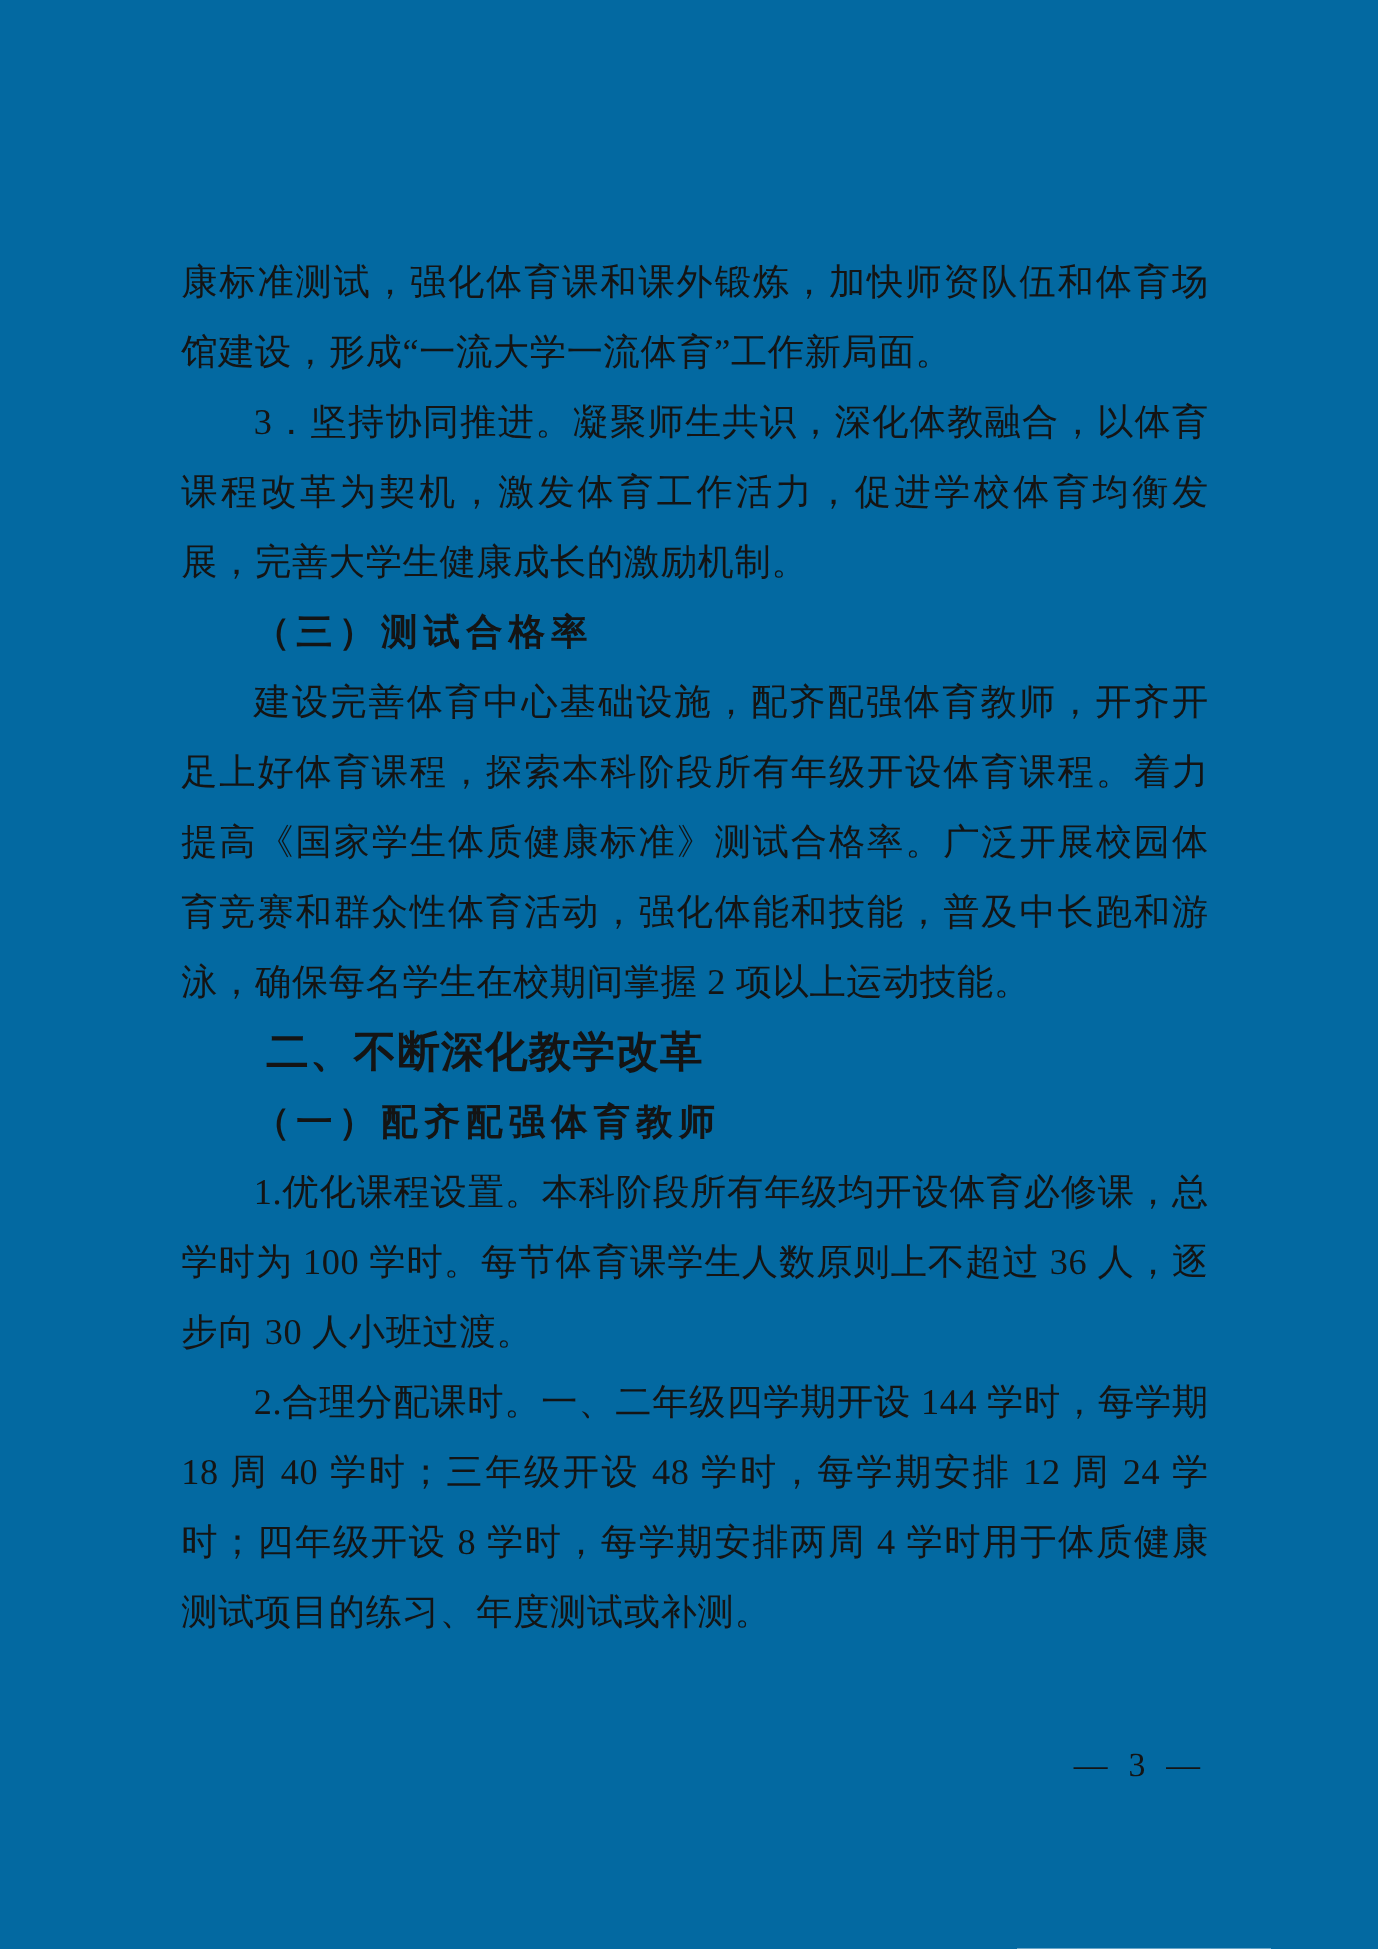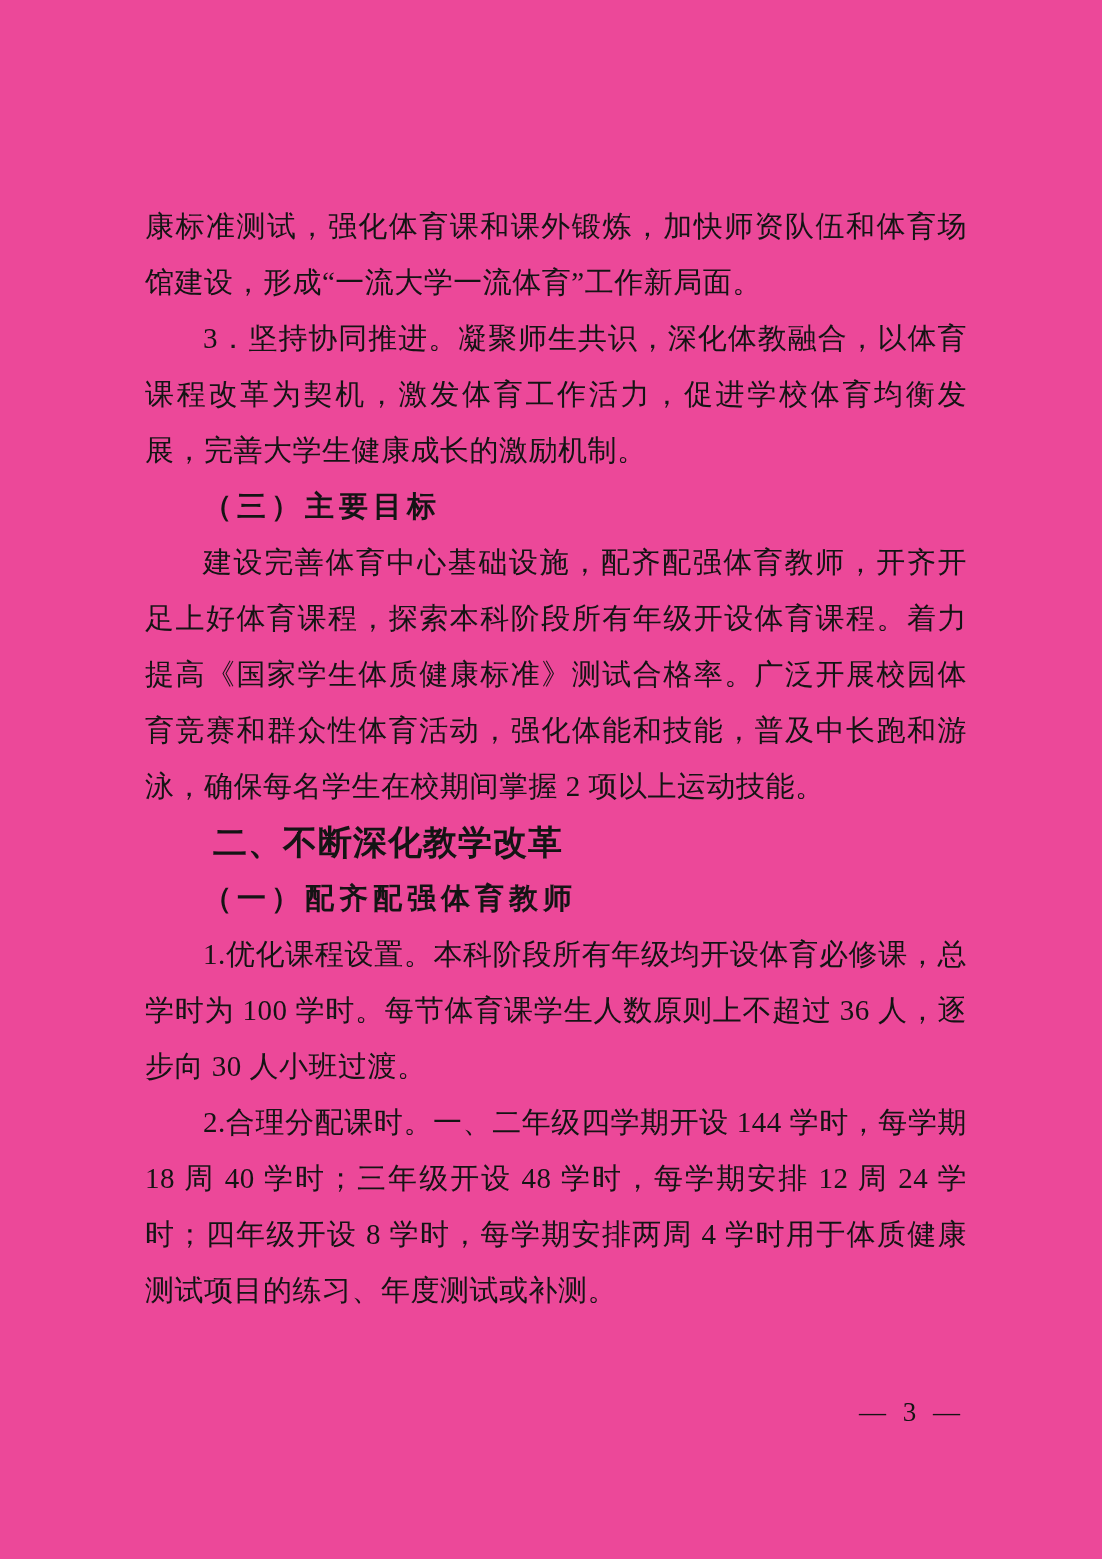--- a/index.html
+++ b/index.html
@@ -4,21 +4,21 @@
 <style>
   html, body {
     margin: 0;
     padding: 0;
     background: #ffffff;
   }
   .page {
     position: relative;
     width: 1102px;
     height: 1559px;
-    background: #ec4899;
+    background: #0369a1;
     overflow: hidden;
     font-family: "Liberation Serif", "DejaVu Serif", serif;
     color: #141414;
   }
   .content {
     position: absolute;
     left: 145px;
     top: 198px;
     width: 822px;
   }
@@ -58,21 +58,21 @@
     color: #141414;
   }
 </style>
 </head>
 <body>
 
 <div class="page">
   <div class="content">
     <p class="noindent">康标准测试，强化体育课和课外锻炼，加快师资队伍和体育场馆建设，形成“一流大学一流体育”工作新局面。</p>
     <p>3．坚持协同推进。凝聚师生共识，深化体教融合，以体育课程改革为契机，激发体育工作活力，促进学校体育均衡发展，完善大学生健康成长的激励机制。</p>
-    <p class="kai">（三）主要目标</p>
+    <p class="kai">（三）测试合格率</p>
     <p>建设完善体育中心基础设施，配齐配强体育教师，开齐开足上好体育课程，探索本科阶段所有年级开设体育课程。着力提高《国家学生体质健康标准》测试合格率。广泛开展校园体育竞赛和群众性体育活动，强化体能和技能，普及中长跑和游泳，确保每名学生在校期间掌握 2 项以上运动技能。</p>
     <p class="hei">二、不断深化教学改革</p>
     <p class="kai">（一）配齐配强体育教师</p>
     <p>1.优化课程设置。本科阶段所有年级均开设体育必修课，总学时为 100 学时。每节体育课学生人数原则上不超过 36 人，逐步向 30 人小班过渡。</p>
     <p>2.合理分配课时。一、二年级四学期开设 144 学时，每学期 18 周 40 学时；三年级开设 48 学时，每学期安排 12 周 24 学时；四年级开设 8 学时，每学期安排两周 4 学时用于体质健康测试项目的练习、年度测试或补测。</p>
   </div>
   <div class="pagenum">— 3 —</div>
 </div>
 
 </body></html>

